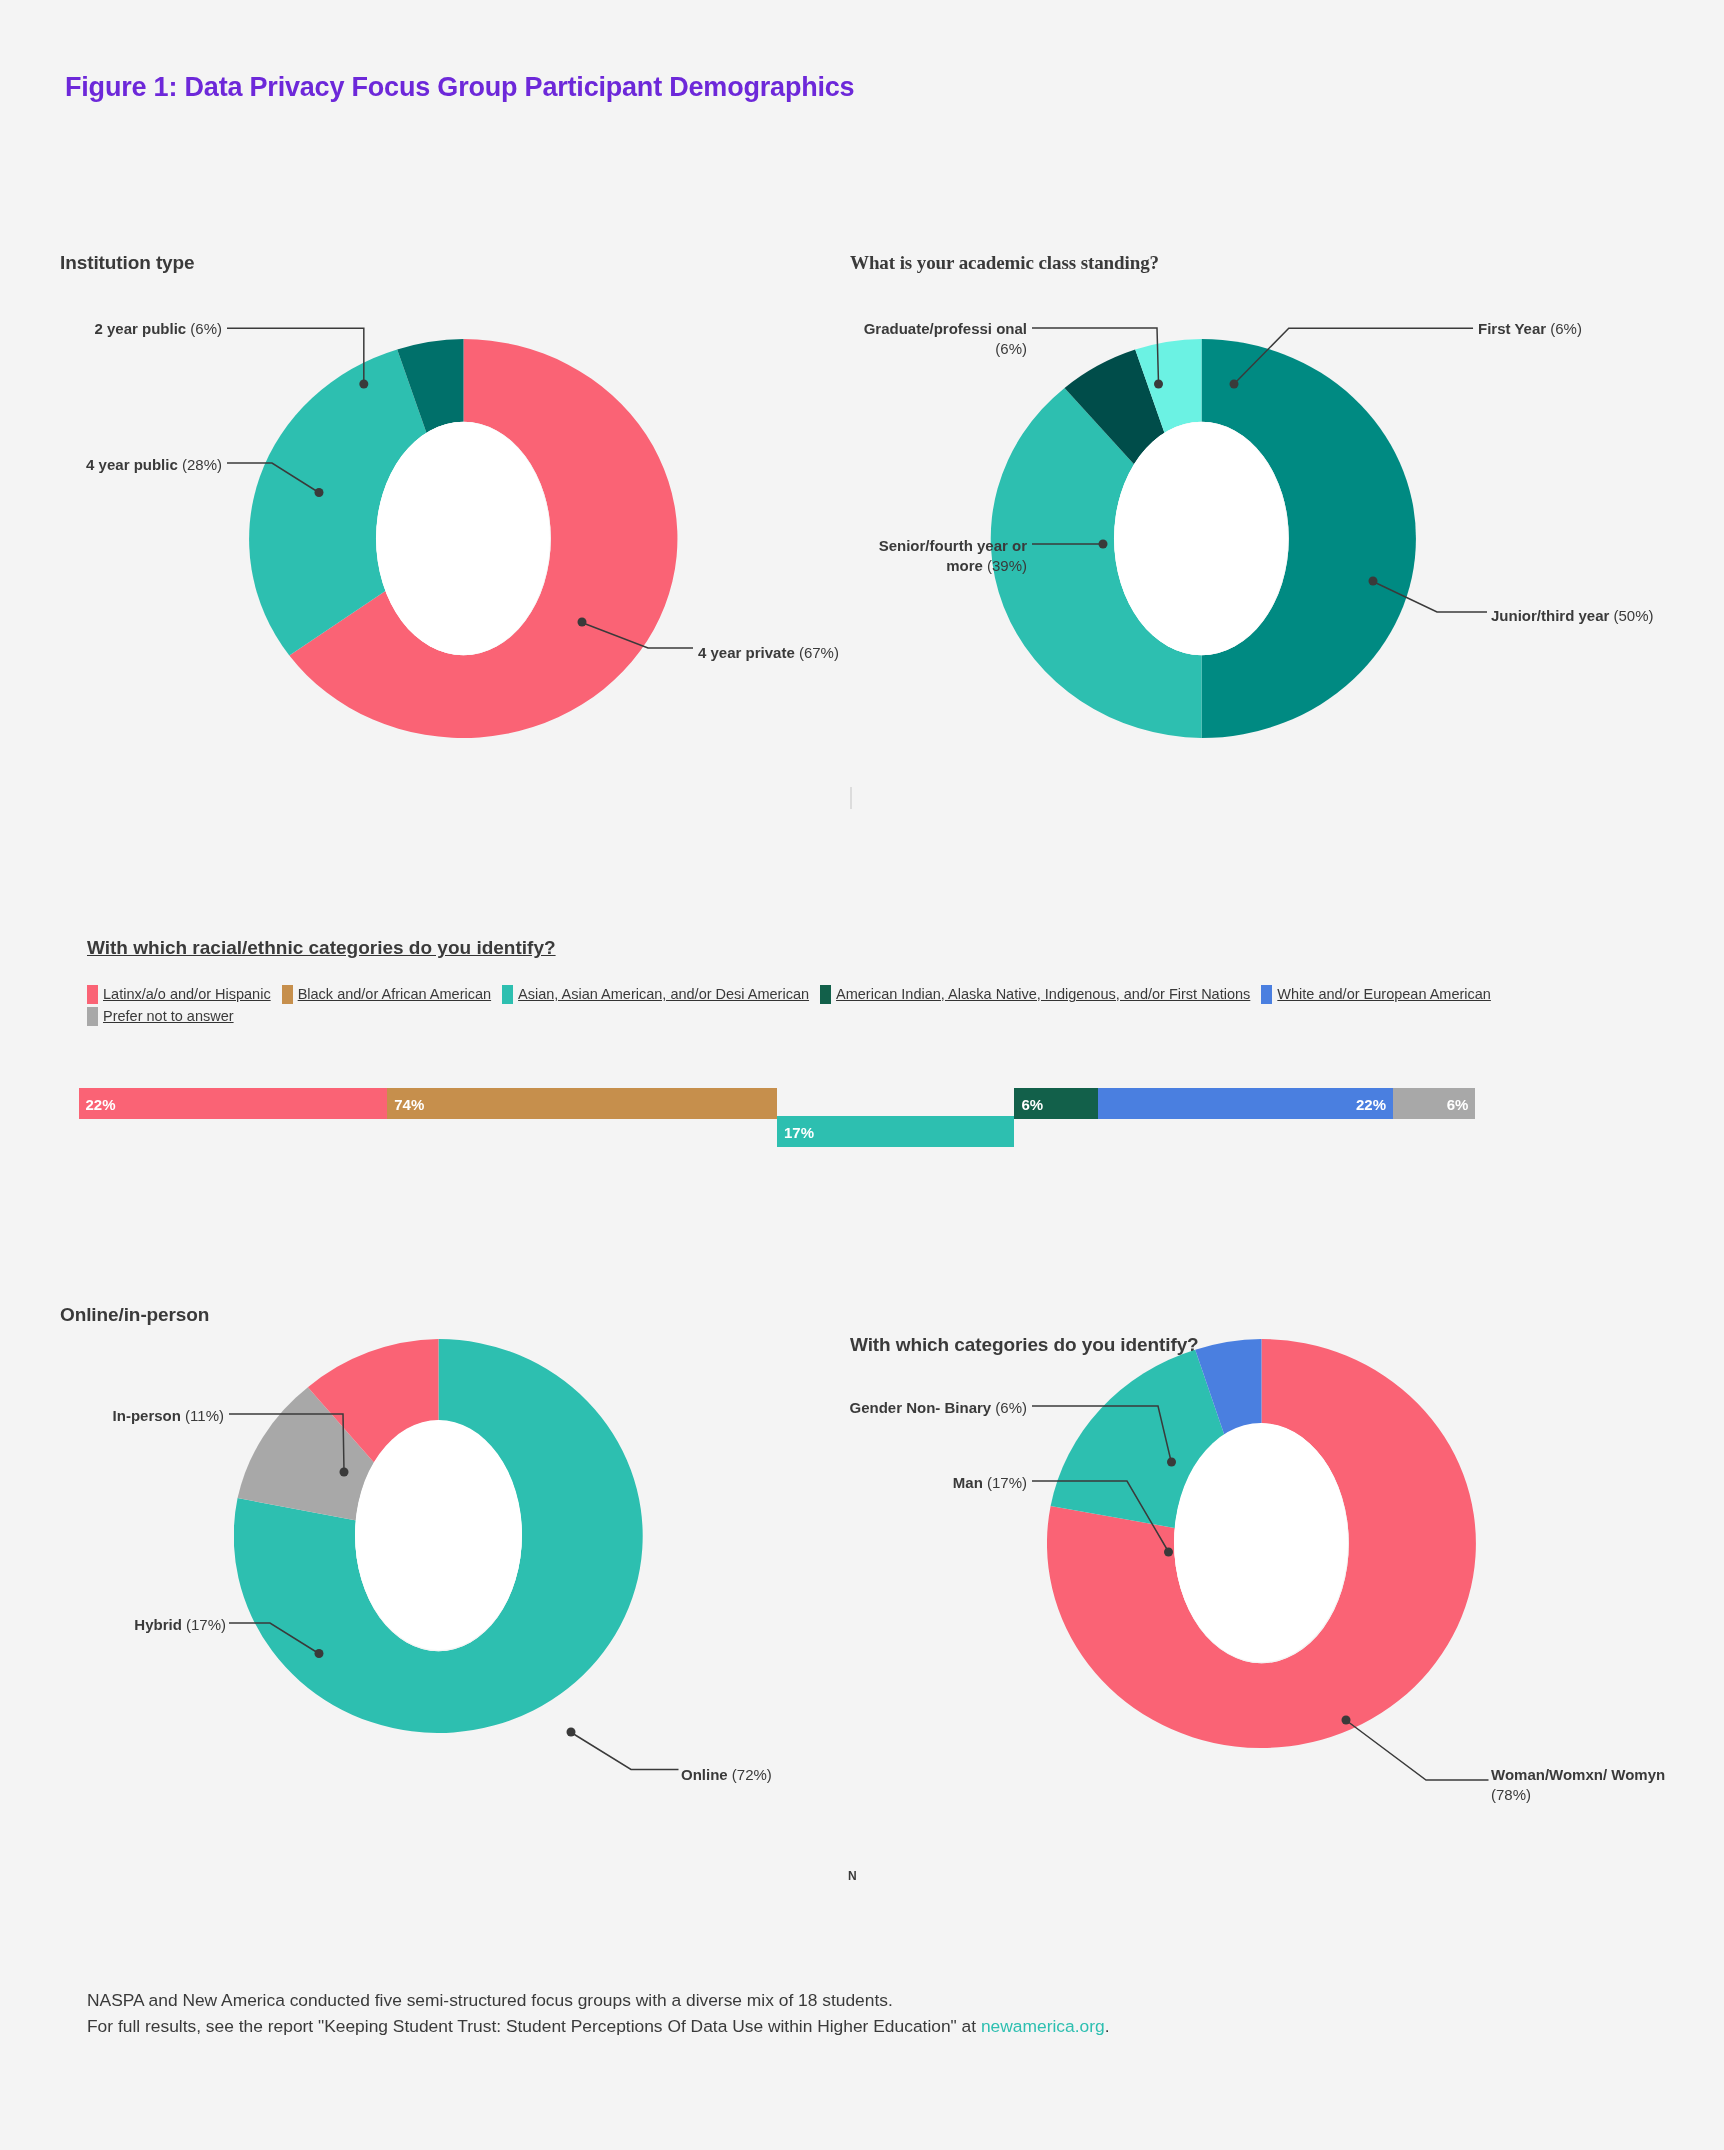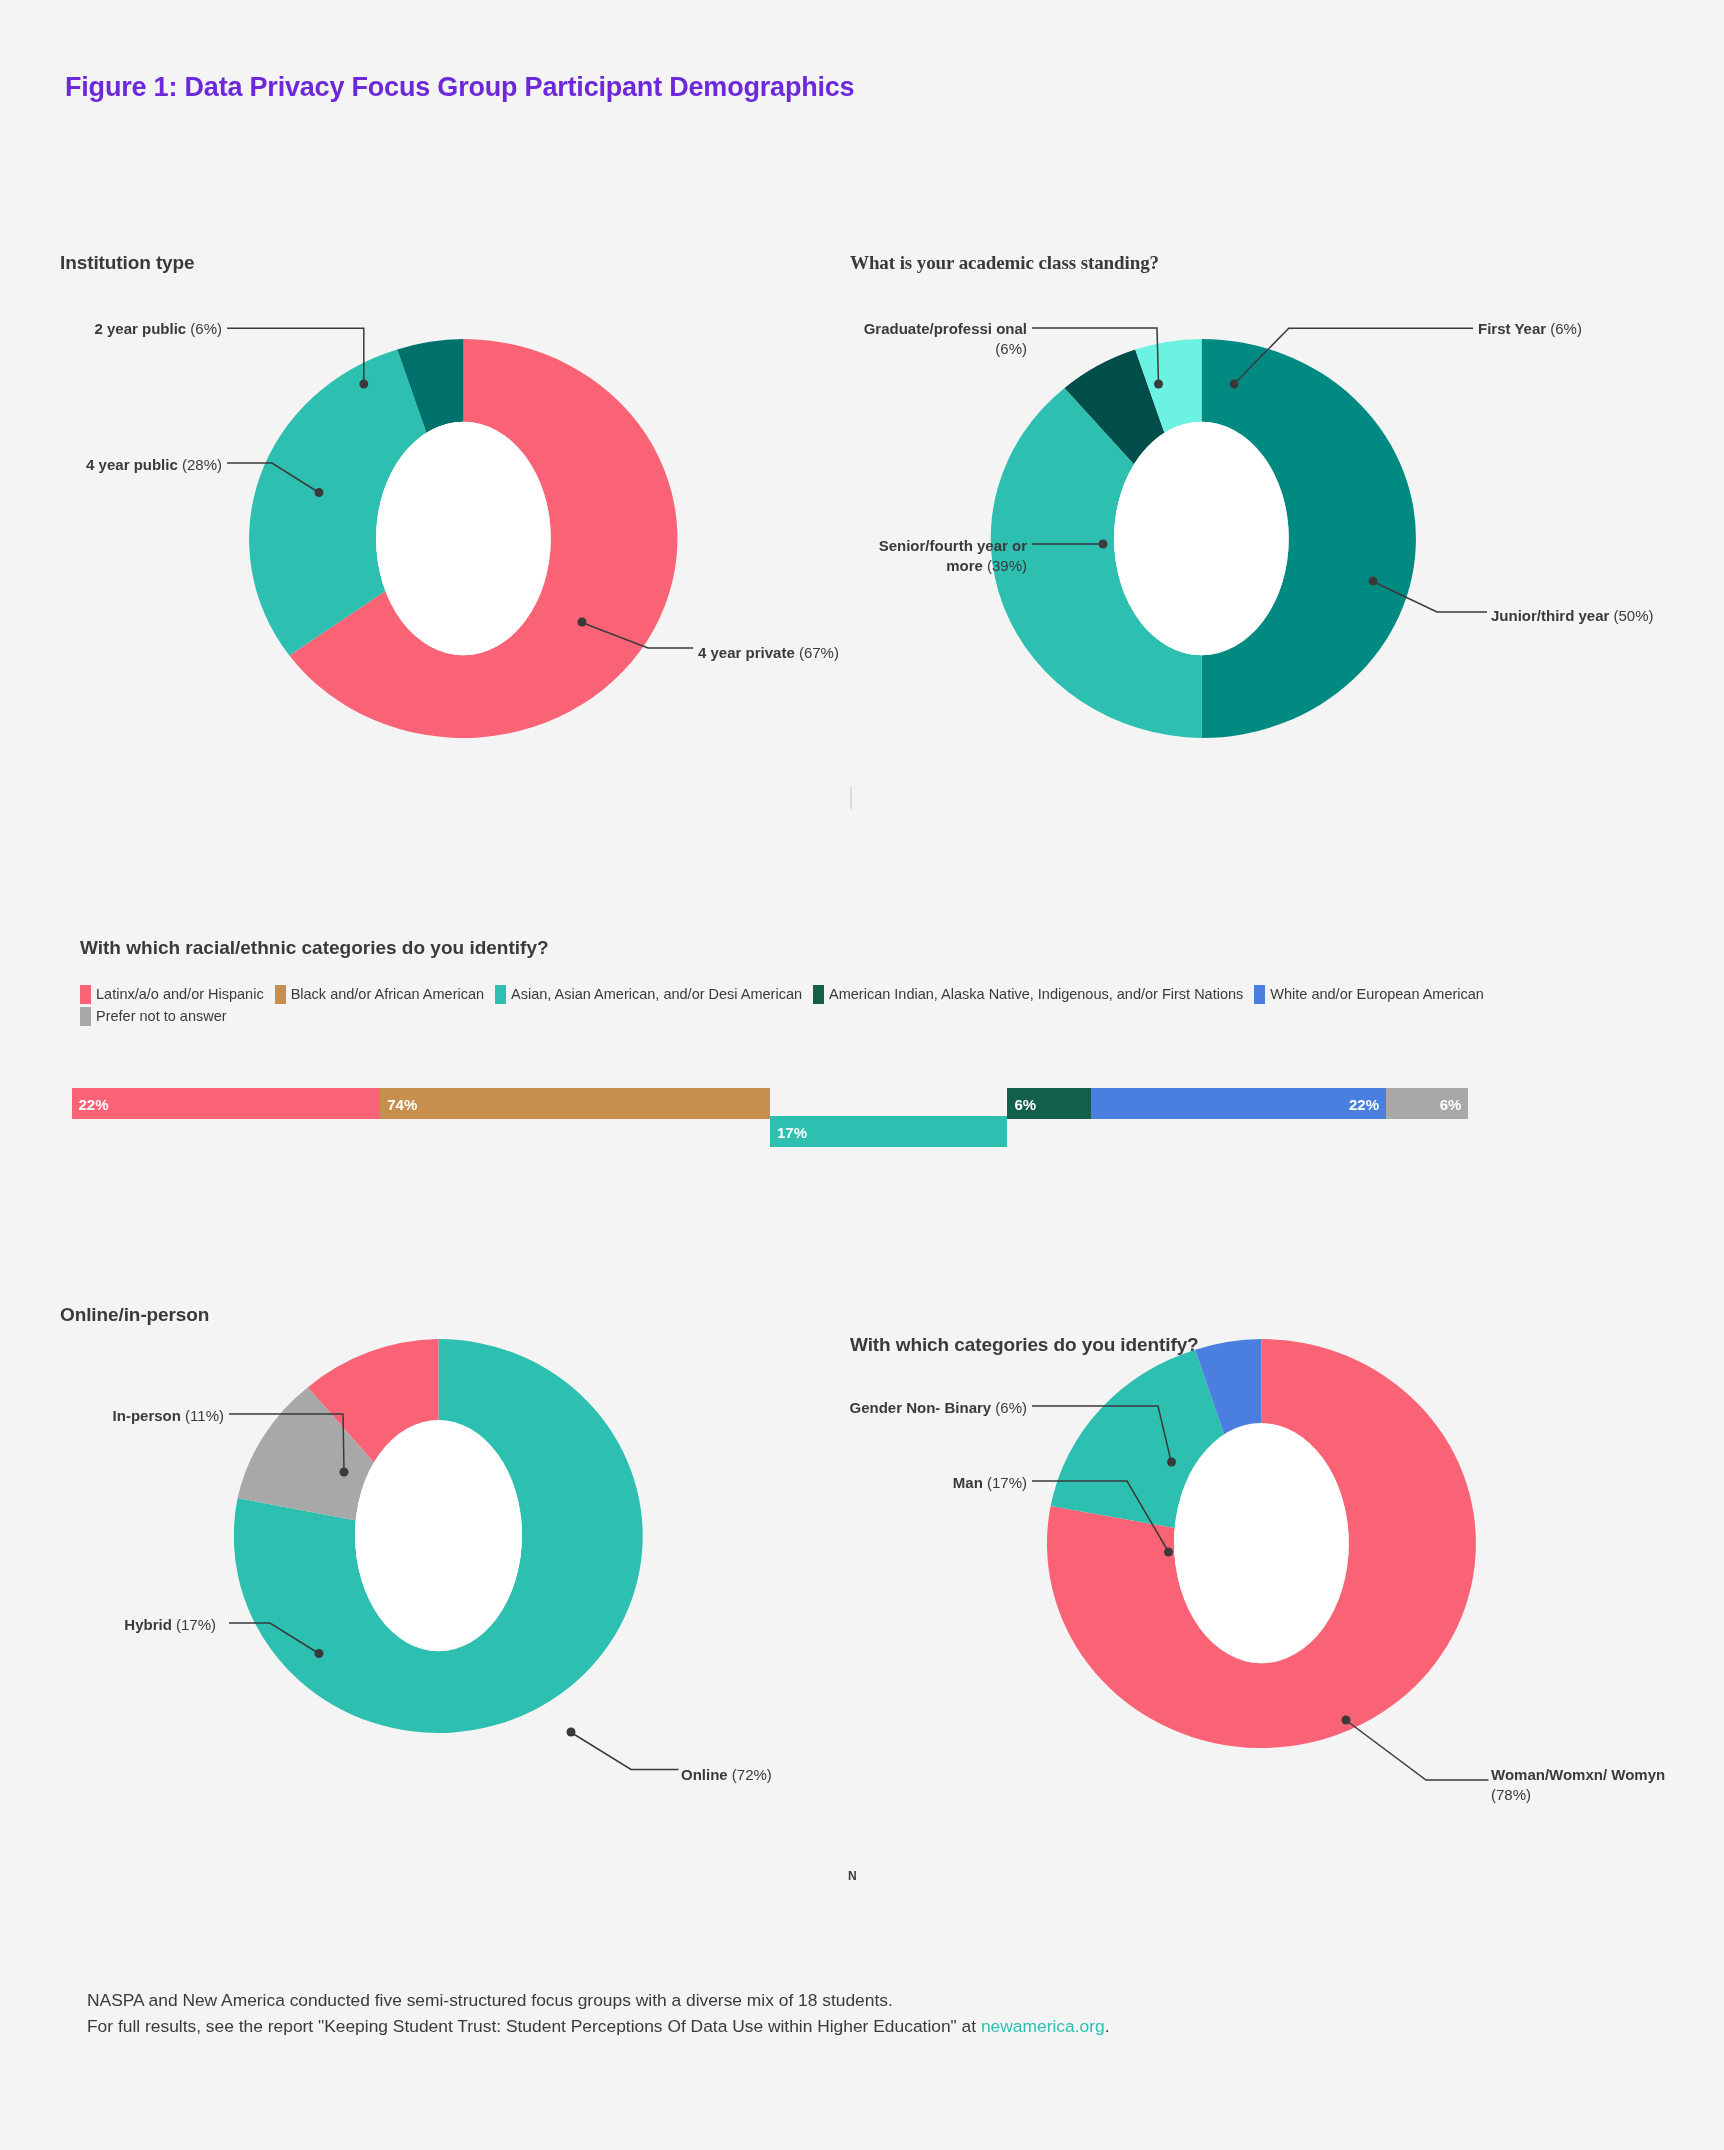--- a/index.html
+++ b/index.html
@@ -33,21 +33,21 @@
   .callout span.pct{font-weight:normal;}
   .callout.right{text-align:left;}
   .callout.left{text-align:right;}
 
   
   svg.lead{position:absolute;overflow:visible;}
   svg.lead path,svg.lead line{stroke:#3A3A3A;stroke-width:3;fill:none;}
   svg.lead circle{fill:#3A3A3A;}
 
   
-  #ethnic-block{left:80px;top:937px;width:1545px;}
+  #ethnic-block{left:87px;top:937px;width:1545px;text-decoration:underline;}
   #ethnic-title{font-size:19px;font-weight:bold;color:#3A3A3A;}
   #ethnic-legend{margin-top:24px;font-size:14.5px;color:#3A3A3A;line-height:1.55;max-width:1426px;}
   .lg-item{display:inline;white-space:nowrap;margin-right:11px;}
   .sw{display:inline-block;width:11px;height:19px;vertical-align:-4.5px;margin-right:5px;}
   #bar-wrap{
     position:absolute;left:-8.5px;top:151px;width:1397px;height:31px;display:flex;
   }
   .seg{height:31px;position:relative;}
   .seg .v{
     position:absolute;top:50%;transform:translateY(-50%);
@@ -233,21 +233,21 @@
 
 <div class="abs callout left" style="left:30px;top:1406px;width:194px;">
   <b>In-person</b>
   <span class="pct">(11%)</span>
 </div>
 <svg class="lead" style="left:229px;top:1410px;" width="155" height="100" viewBox="0 0 310 200">
   <path d="M0,8 L228,8 L230,122"></path>
   <circle cx="230" cy="124" r="9"></circle>
 </svg>
 
-<div class="abs callout left" style="left:22px;top:1615px;width:194px;">
+<div class="abs callout left" style="left:32px;top:1615px;width:194px;">
   <b>Hybrid</b>
   <span class="pct">(17%)</span>
 </div>
 <svg class="lead" style="left:229px;top:1619px;" width="130" height="65" viewBox="0 0 260 130">
   <path d="M0,8 L82,8 L178,68"></path>
   <circle cx="180" cy="69" r="9"></circle>
 </svg>
 
 <div class="abs callout right" style="left:681px;top:1765px;width:165px;">
   <b>Online</b>

